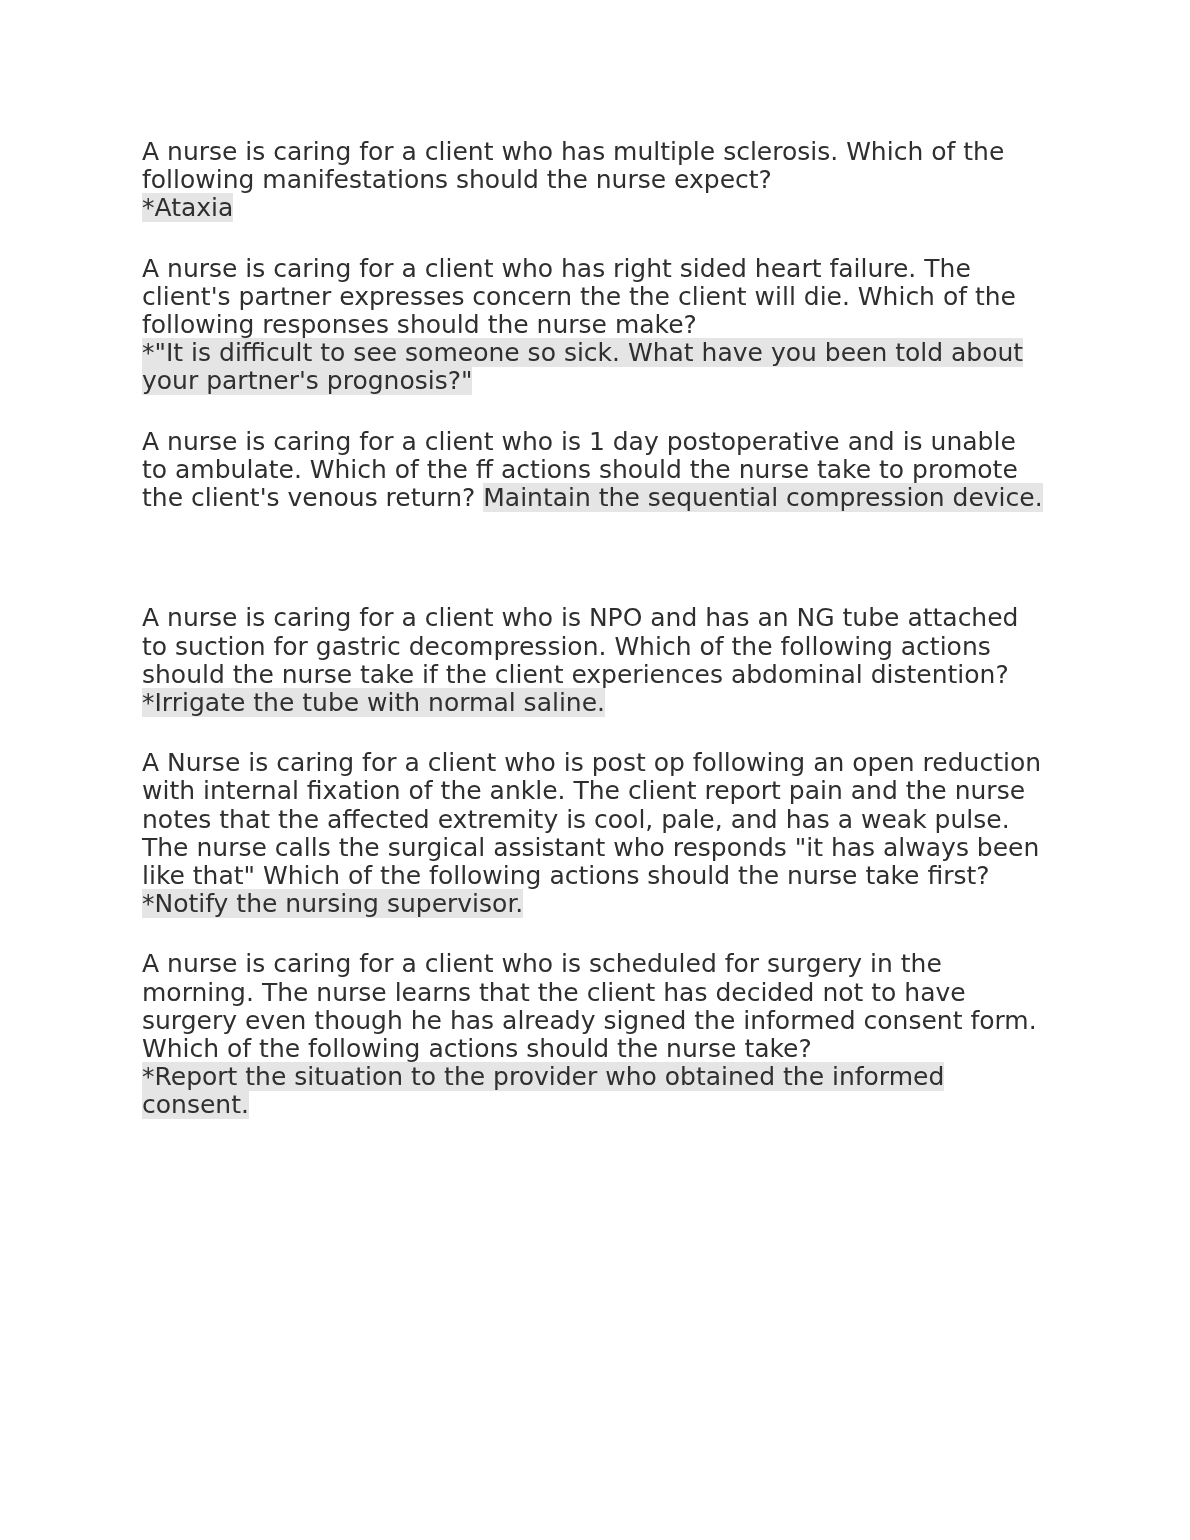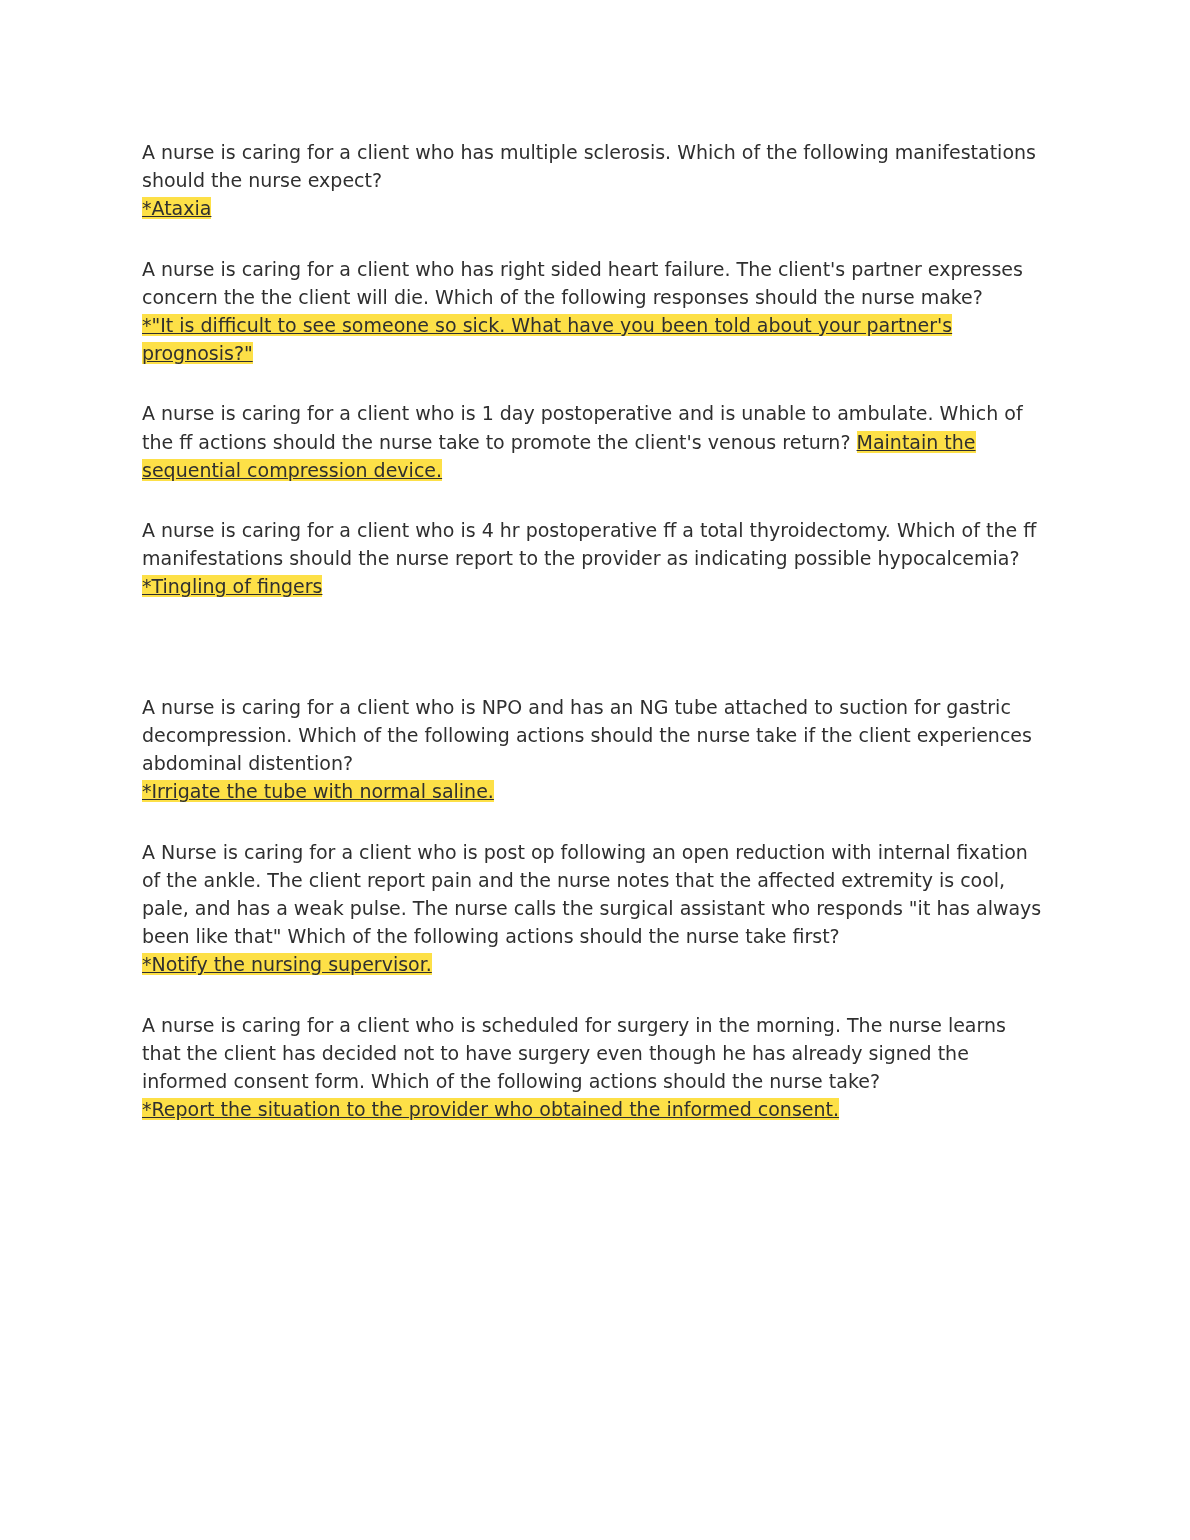--- a/index.html
+++ b/index.html
@@ -18,40 +18,39 @@
     height: 1540px;
     box-sizing: border-box;
     padding: 138px 142px 40px 142px;
     background: #ffffff;
   }
   .doc-body {
     width: 906px;
   }
   .qa-block {
     margin: 0 0 32px 0;
-    font-size: 19px;
+    font-size: 25px;
     line-height: 28.2px;
     color: #2f2f2f;
     text-align: left;
   }
   .qa-block:last-child {
     margin-bottom: 4px;
   }
   .qa-block.justified {
     text-align: justify;
     text-align-last: left;
   }
   .stem {
     display: inline;
   }
   .answer {
     display: inline;
-    background-color: #fde047;
+    background-color: #e5e5e5;
     box-decoration-break: clone;
-    text-decoration: underline;
     -webkit-box-decoration-break: clone;
   }
 </style>
 </head>
 <body>
 
 <div class="page">
   <div class="doc-body">
 
     <p class="qa-block">
@@ -62,24 +61,20 @@
     <p class="qa-block">
       <span class="stem">A nurse is caring for a client who has right sided heart failure. The client's partner expresses concern the the client will die. Which of the following responses should the nurse make?</span><br>
       <span class="answer">*"It is difficult to see someone so sick. What have you been told about your partner's prognosis?"</span>
     </p>
 
 
     <p class="qa-block">
       <span class="stem">A nurse is caring for a client who is 1 day postoperative and is unable to ambulate. Which of the ff actions should the nurse take to promote the client's venous return? </span><span class="answer">Maintain the sequential compression device.</span>
     </p>
 
-    <p class="qa-block">
-      <span class="stem">A nurse is caring for a client who is 4 hr postoperative ff a total thyroidectomy. Which of the ff manifestations should the nurse report to the provider as indicating possible hypocalcemia?</span><br>
-      <span class="answer">*Tingling of fingers</span>
-    </p>
 
     <p class="qa-block justified">
       <br>
     </p>
 
     <p class="qa-block">
       <span class="stem">A nurse is caring for a client who is NPO and has an NG tube attached to suction for gastric decompression. Which of the following actions should the nurse take if the client experiences abdominal distention?</span><br>
       <span class="answer">*Irrigate the tube with normal saline.</span>
     </p>
 

